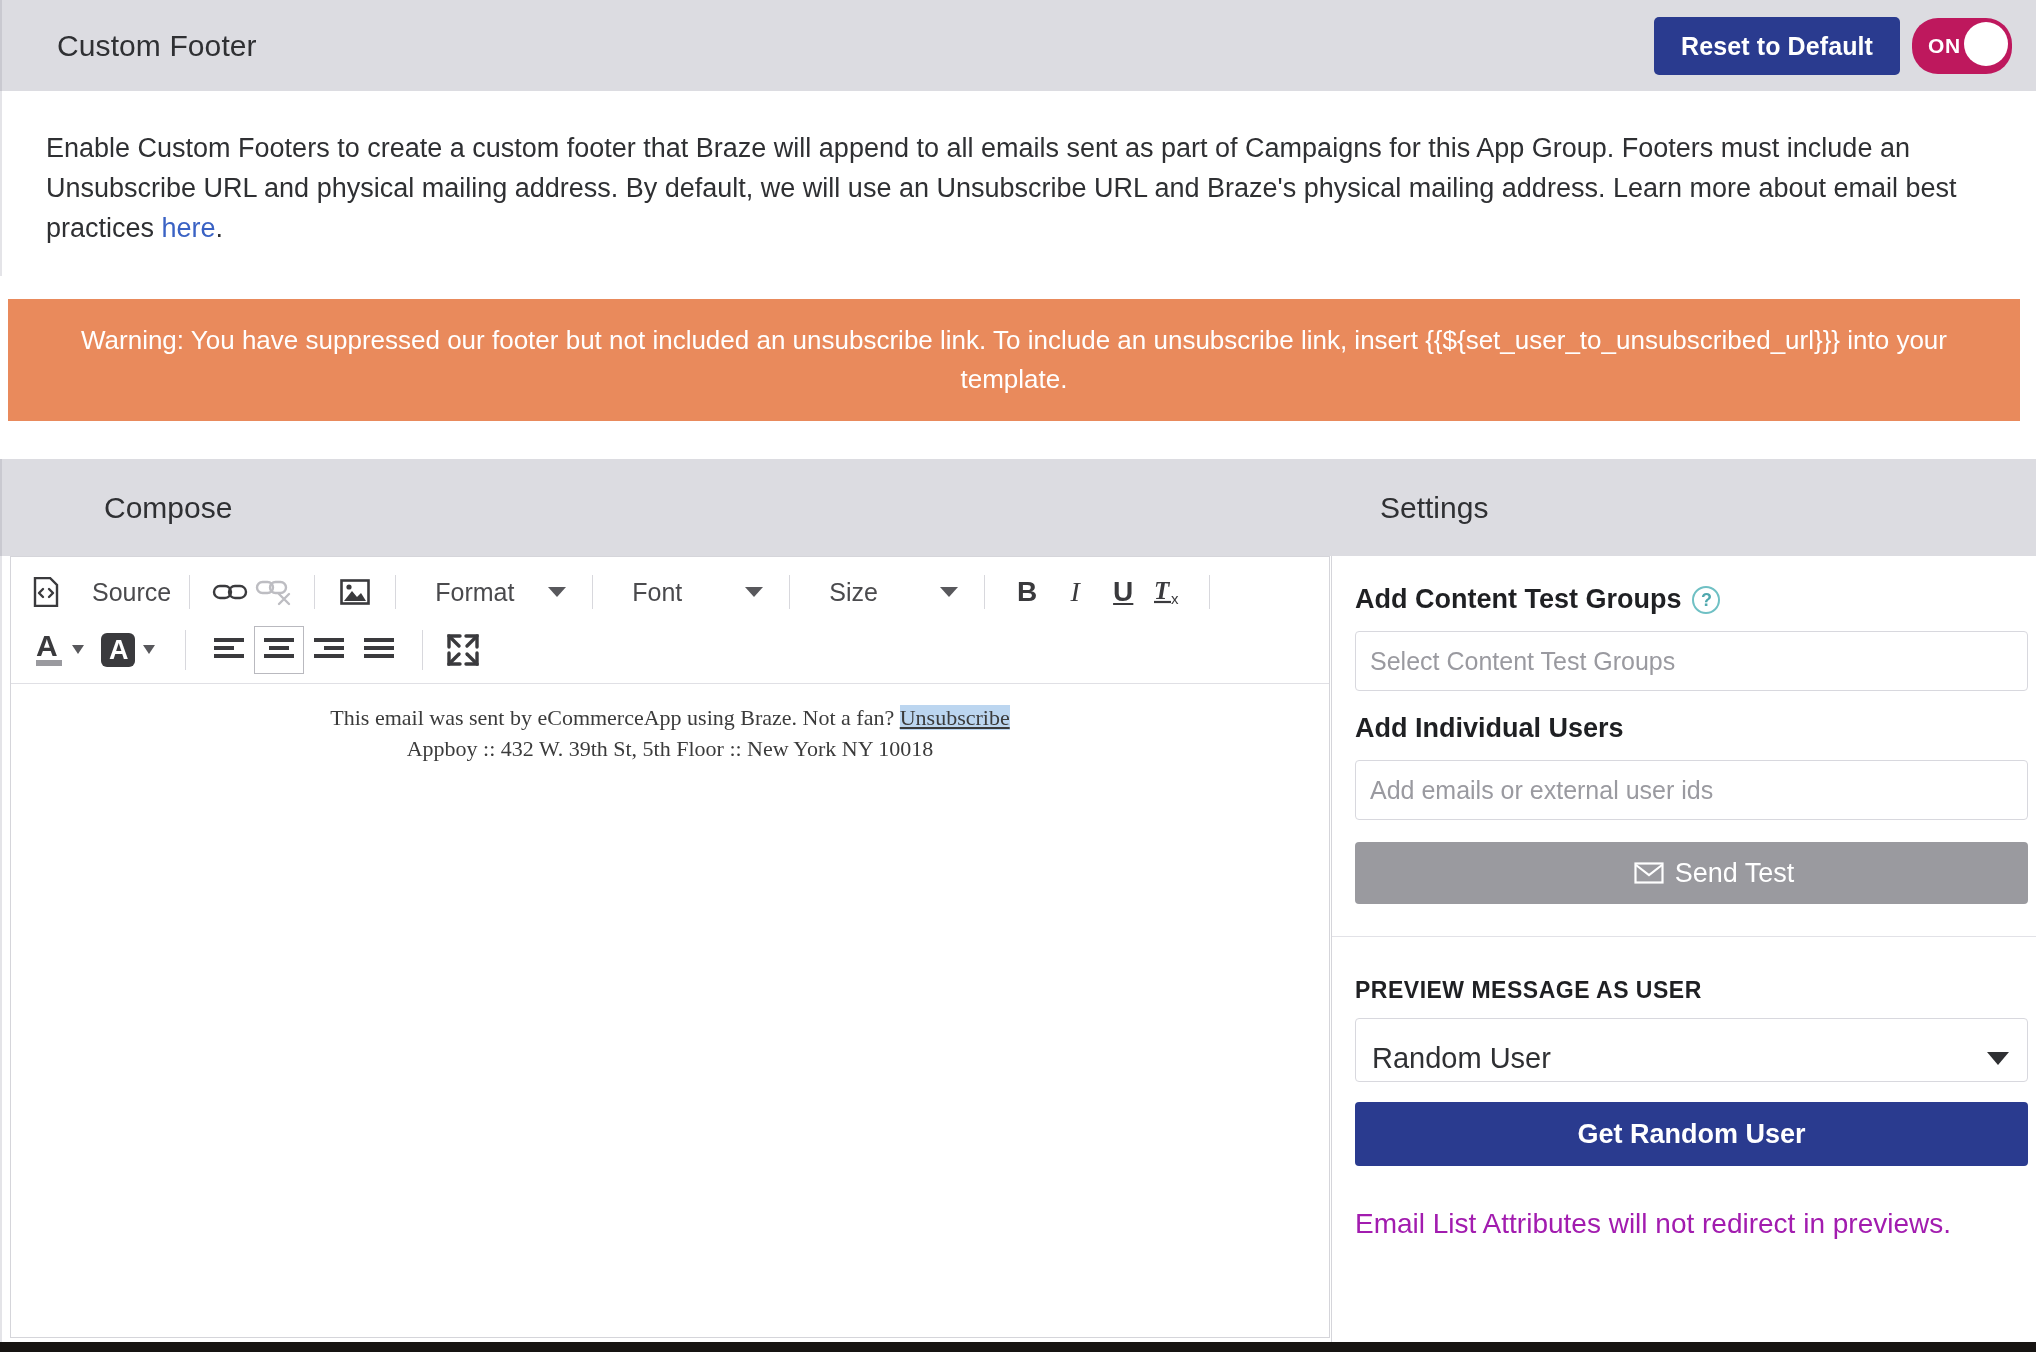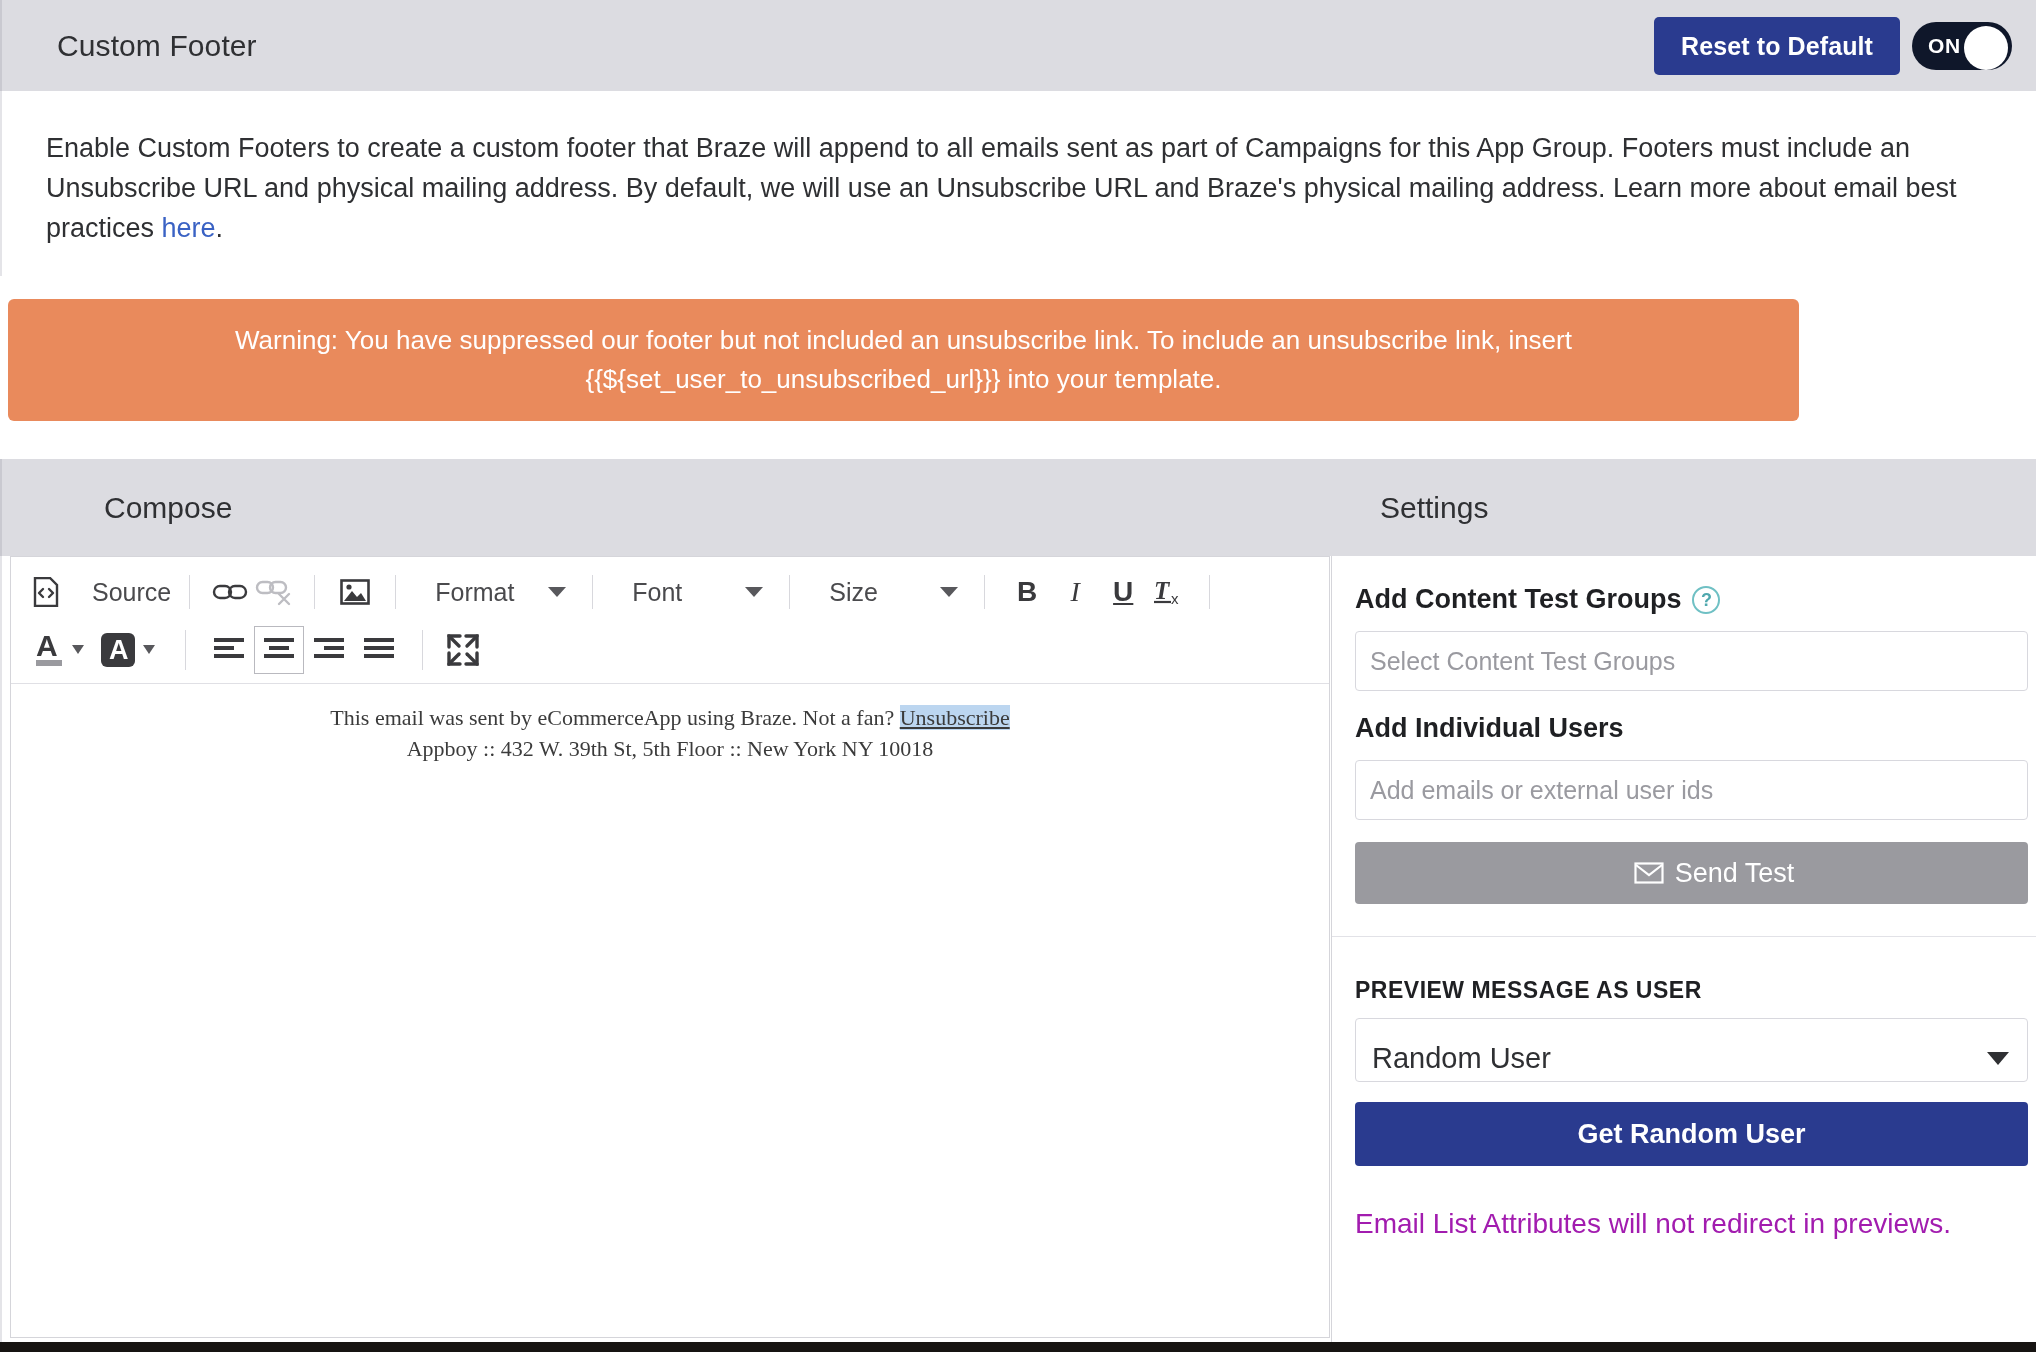--- a/index.html
+++ b/index.html
@@ -36,21 +36,21 @@
     position: absolute; right: 24px; top: 0; height: 91px;
     display: flex; align-items: center; gap: 12px;
   }
   .btn-reset {
     background: #2a3b8f; color: #fff; border: none; border-radius: 5px;
     font-size: 25px; font-weight: 700; font-family: "Liberation Sans", sans-serif;
     padding: 0 27px; height: 58px; line-height: 58px; cursor: pointer;
     letter-spacing: .1px;
   }
   .toggle {
-    width: 100px; height: 48px; border-radius: 26px; background: #0f172a;
+    width: 100px; height: 56px; border-radius: 26px; background: #be185d;
     position: relative; cursor: pointer; display: flex; align-items: center;
   }
   .toggle-label {
     position: absolute; left: 16px; top: 50%; transform: translateY(-50%);
     color: #fff; font-size: 21px; font-weight: 600; letter-spacing: .6px;
   }
   .toggle-knob {
     position: absolute; right: 4px; top: 4px; width: 44px; height: 44px;
     border-radius: 50%; background: #fff;
   }
@@ -63,25 +63,24 @@
     background: #fff;
   }
   .desc p {
     font-size: 27px; line-height: 40px; color: #2f3033; font-weight: 400;
     max-width: 1960px;
   }
   .desc a { color: #3a62c4; text-decoration: none; }
 
   
   .warn {
-    position: absolute; top: 299px; left: 8px; width: 1791px; height: 122px;
+    position: absolute; top: 299px; left: 8px; width: 2012px; height: 122px;
     background: #e98a5c;
     display: flex; align-items: center; justify-content: center;
     padding: 12px 26px;
-    border-radius: 6px;
   }
   .warn-text {
     color: #ffffff; font-size: 26px; line-height: 39px; text-align: center;
     font-weight: 400;
   }
 
   
   .sec-head {
     position: absolute; top: 459px; left: 0; width: 2036px; height: 97px;
     background: #dcdce1;

